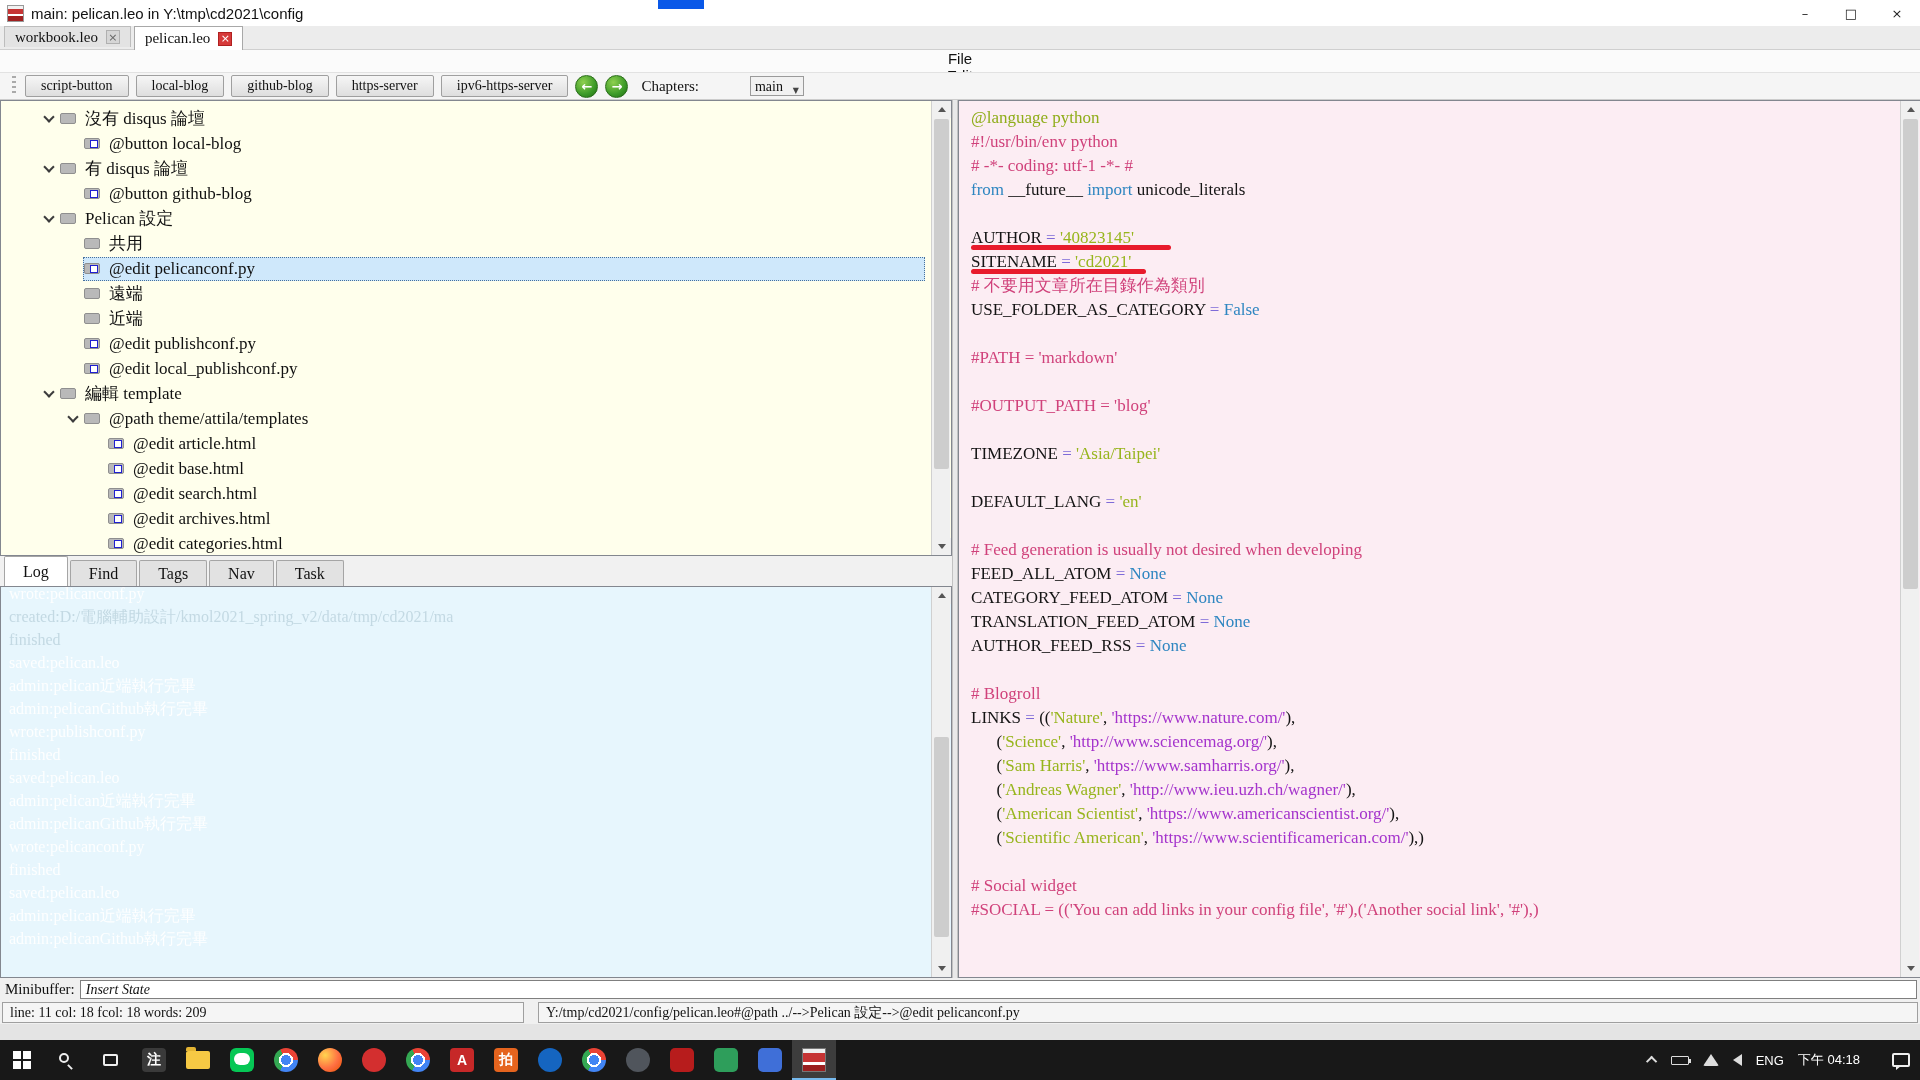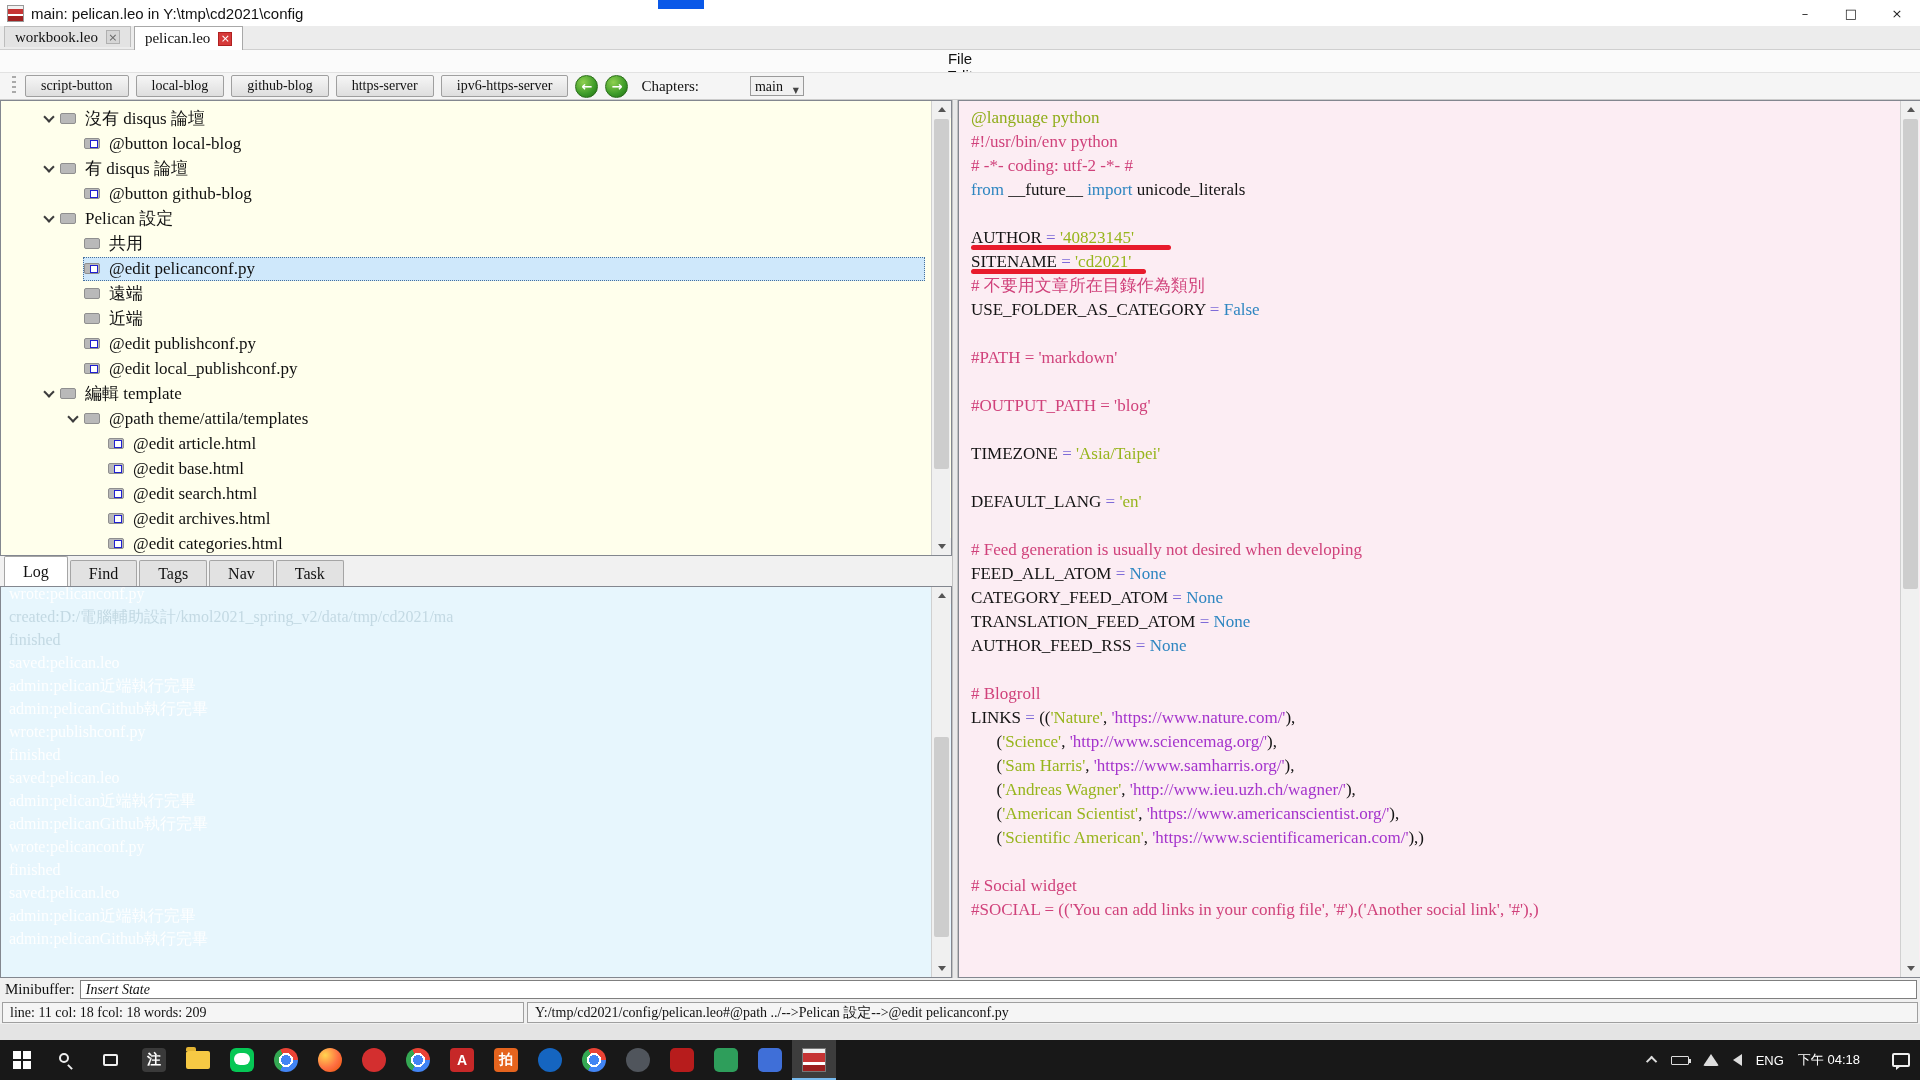--- a/index.html
+++ b/index.html
@@ -99,21 +99,21 @@
   .c-dir{color:#8fad19}.c-str{color:#97b51c}.c-cm{color:#d0427b}
   .c-kw{color:#2e86c1}.c-eq{color:#7e6bd8}.c-url{color:#a433cc}.c-id{color:#141414}
   .redline{position:absolute;left:0;bottom:0;height:5px;background:#e81b2c;border-radius:3px;}
 
   
   .minibuffer{position:absolute;left:0;top:978px;width:1920px;height:23px;background:#f0f0f0;
               display:flex;align-items:center;font-size:15px;gap:5px;padding-left:5px;}
   .mbinput{flex:1;height:19px;background:#ffffff;border:1px solid #7f7f7f;margin-right:3px;
            font-size:14px;padding-left:5px;display:flex;align-items:center;font-style:italic;}
   .statusbar{position:absolute;left:0;top:1001px;width:1920px;height:23px;background:#f0f0f0;
-             display:flex;gap:3px;padding:1px 2px;}
+             display:flex;gap:14px;padding:1px 2px;}
   .stbox{background:#f5f5f5;border:1px solid #9f9f9f;font-size:14px;display:flex;
          align-items:center;padding-left:7px;white-space:nowrap;overflow:hidden;}
   .stleft{width:522px;}
   .stright{flex:1;}
   .gapstrip{position:absolute;left:0;top:1024px;width:1920px;height:16px;background:#e4e4e4;}
 
   
   .taskbar{position:absolute;left:0;top:1040px;width:1920px;height:40px;background:#181818;
            display:flex;align-items:center;color:#fff;font-family:"Liberation Sans",sans-serif;}
   .tb-slot{width:44px;height:40px;display:flex;align-items:center;justify-content:center;flex:none;}
@@ -402,21 +402,21 @@
       <div class="sarrow" style="bottom:0;">
           <div class="tri-dn"></div>
         </div>
     </div>
 
     <div class="splitter"></div>
 
     <div class="codepane" id="codepane">
         <div class="cline"><span class="c-dir">@language python</span></div>
         <div class="cline"><span class="c-cm">#!/usr/bin/env python</span></div>
-        <div class="cline"><span class="c-cm"># -*- coding: utf-2 -*- #</span></div>
+        <div class="cline"><span class="c-cm"># -*- coding: utf-1 -*- #</span></div>
         <div class="cline"><span class="c-kw">from </span><span class="c-id">__future__ </span><span class="c-kw">import </span><span class="c-id">unicode_literals</span></div>
         <div class="cline"></div>
         <div class="cline"><span class="c-id">AUTHOR </span><span class="c-eq">= </span><span class="c-str">'40823145'</span><div class="redline" style="width: 200px;"></div></div>
         <div class="cline"><span class="c-id">SITENAME </span><span class="c-eq">= </span><span class="c-str">'cd2021'</span><div class="redline" style="width: 175px;"></div></div>
         <div class="cline"><span class="c-cm"># 不要用文章所在目錄作為類別</span></div>
         <div class="cline"><span class="c-id">USE_FOLDER_AS_CATEGORY </span><span class="c-eq">= </span><span class="c-kw">False</span></div>
         <div class="cline"></div>
         <div class="cline"><span class="c-cm">#PATH = 'markdown'</span></div>
         <div class="cline"></div>
         <div class="cline"><span class="c-cm">#OUTPUT_PATH = 'blog'</span></div>

